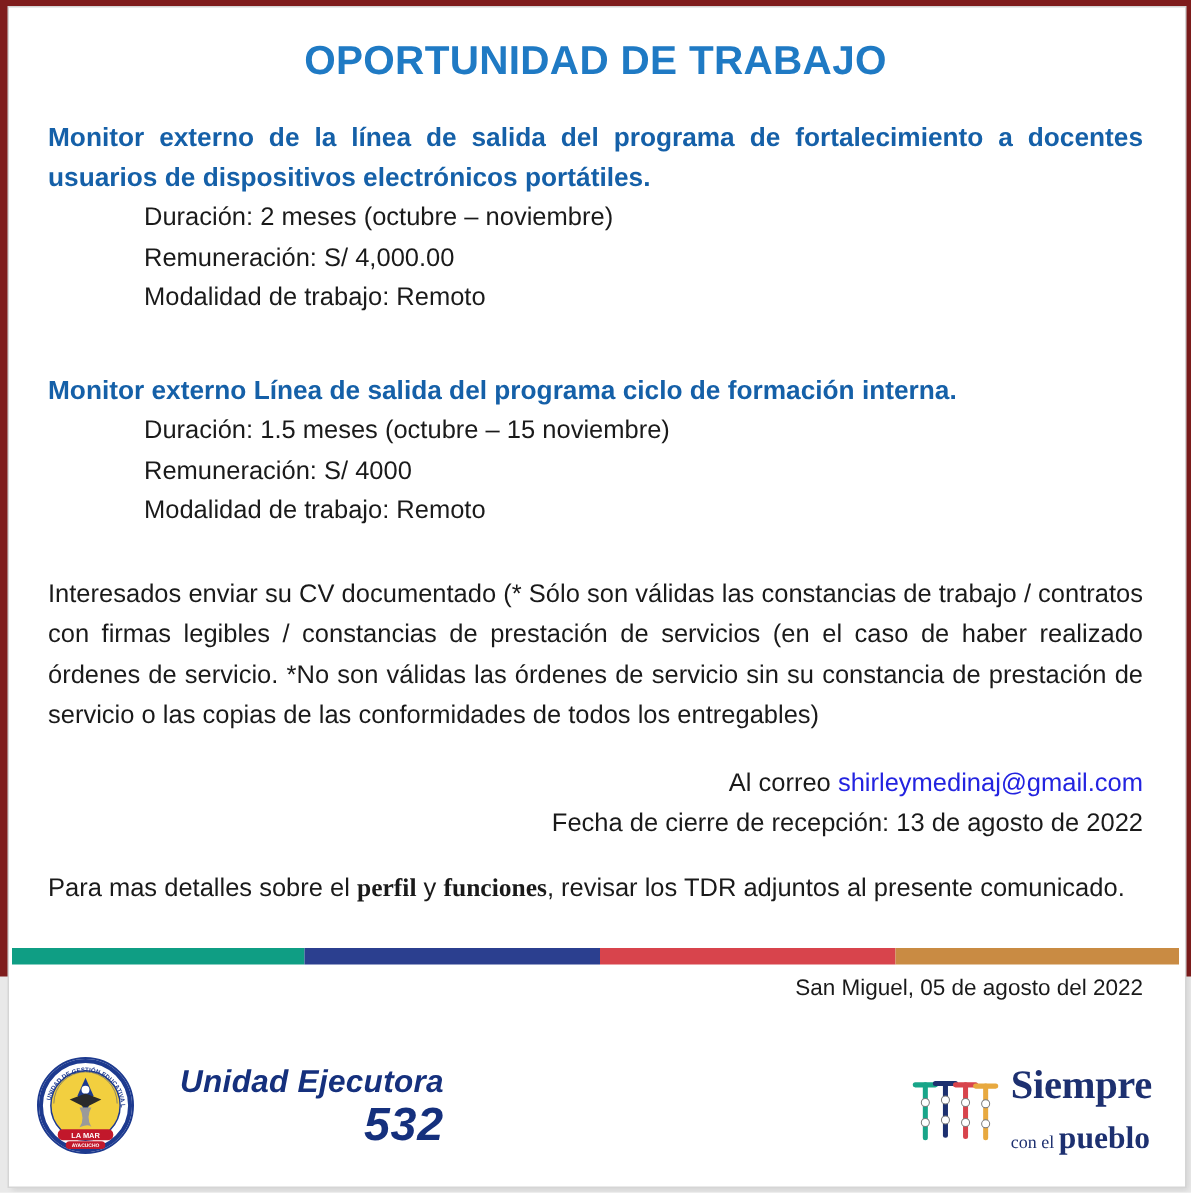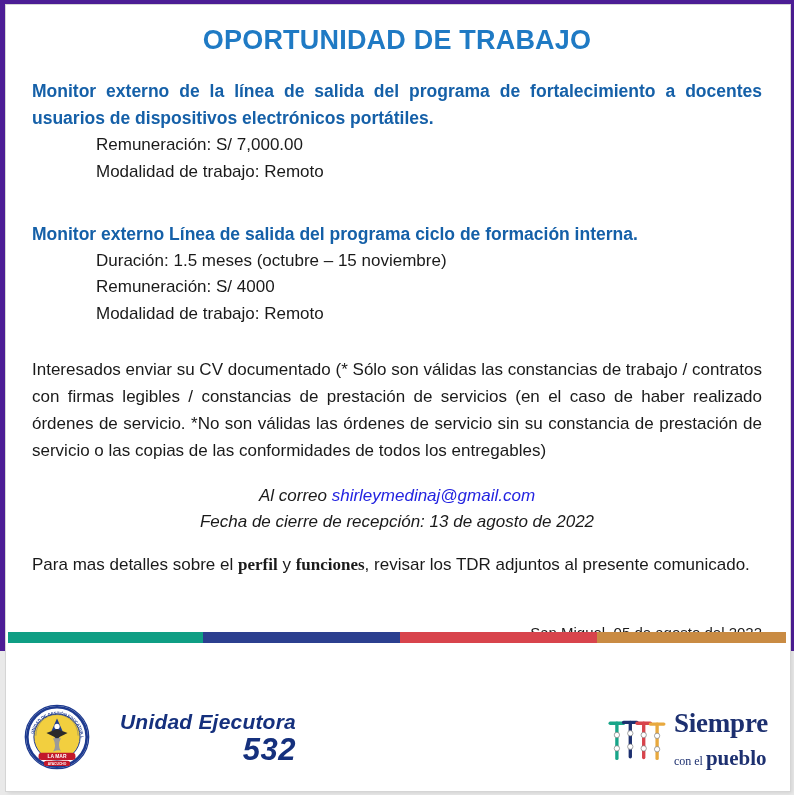--- a/index.html
+++ b/index.html
@@ -11,21 +11,21 @@
     width: 794px;
     height: 795px;
     overflow: hidden;
     font-family: "Liberation Sans", sans-serif;
   }
 
   #page {
     position: relative;
     width: 794px;
     height: 651px;
-    background: #4c1d95;
+    background: #7f1d1d;
     box-sizing: border-box;
   }
 
   
   .page-frame {
     position: absolute;
     left: 6px;
     top: 5px;
     width: 784px;
     height: 786px;
@@ -93,21 +93,21 @@
 
   .body-para {
     color: #1a1a1a;
     font-size: 17px;
     line-height: 1.58;
     text-align: justify;
     text-justify: inter-word;
     margin: 0;
     font-family: "Liberation Sans", sans-serif;
   }
-  .body-para.flush { text-align: center; font-style: italic; }
+  .body-para.flush { text-align: right; }
 
   .email-link {
     color: #2323e0;
     text-decoration: none;
   }
 
   .bold-inline { font-weight: bold; font-family: Liberation Serif, serif; }
 
   .place-date {
     text-align: right;
@@ -220,21 +220,22 @@
 
     <div class="content">
 
       <h1 class="title" style="color: rgb(31, 122, 196);">OPORTUNIDAD DE TRABAJO</h1>
 
       <div style="height:22px"></div>
 
       <div>
         <p class="job-heading" style="color: rgb(21, 96, 168);">Monitor externo de la línea de salida del programa de fortalecimiento a docentes usuarios de dispositivos electrónicos portátiles.</p>
         <ul class="detail-list">
-          <li>Remuneración: S/ 7,000.00</li>
+          <li>Duración: 2 meses (octubre – noviembre)</li>
+          <li>Remuneración: S/ 4,000.00</li>
           <li>Modalidad de trabajo: Remoto</li>
         </ul>
       </div>
 
       <div style="height:36px"></div>
 
       <div>
         <p class="job-heading single" style="color: rgb(21, 96, 168);">Monitor externo Línea de salida del programa ciclo de formación interna.</p>
         <ul class="detail-list">
           <li>Duración: 1.5 meses (octubre – 15 noviembre)</li>

